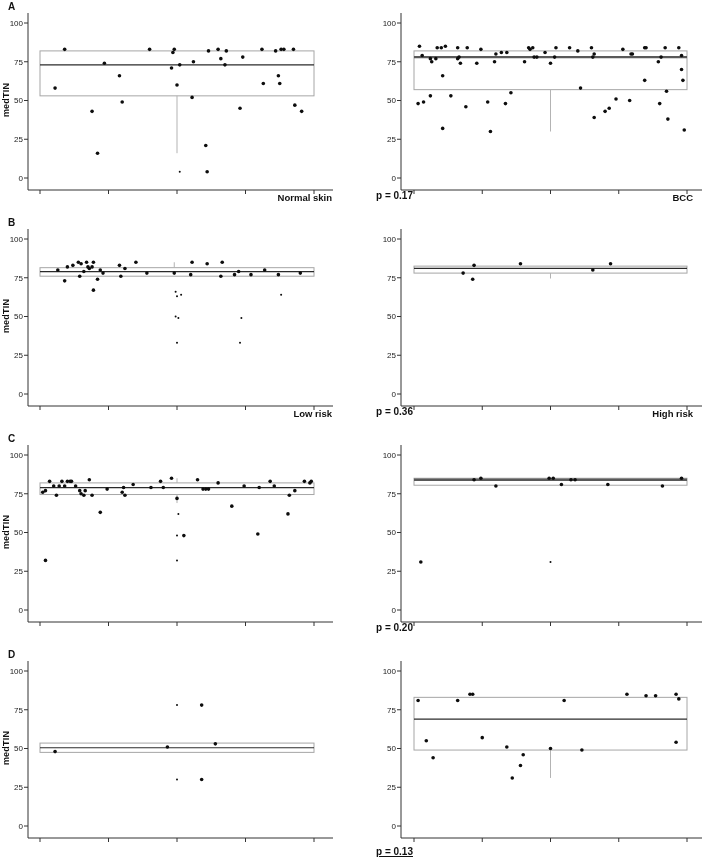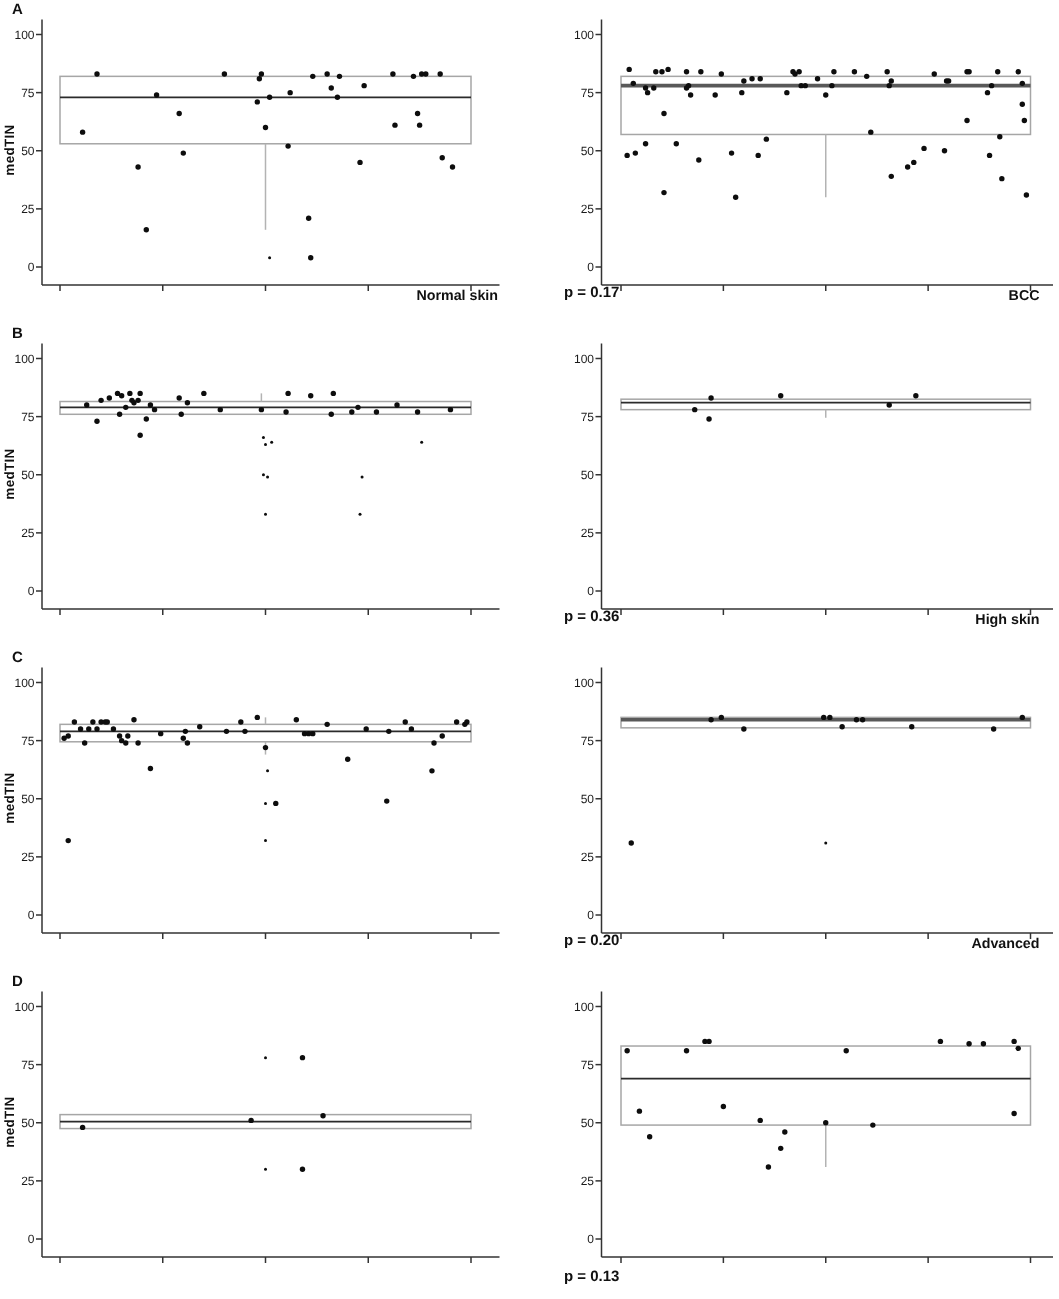--- a/index.html
+++ b/index.html
@@ -14,21 +14,21 @@
   .ylabel{position:absolute;left:-1px;top:22px;height:156px;width:14px;display:flex;align-items:center;justify-content:center;}
   .ylabel span{transform:rotate(-90deg);font-weight:700;font-size:9px;letter-spacing:.2px;white-space:nowrap;color:#111;}
   svg.plot{position:absolute;top:0;display:block;}
   svg.plot[data-side="left"]{left:0;}
   svg.plot[data-side="right"]{left:340px;}
   .xlabel{position:absolute;top:192px;font-weight:700;font-size:9.5px;color:#111;text-align:right;}
   .xl-left{left:28px;width:304px;}
   .xl-right{left:401px;width:292px;}
   .plabel{position:absolute;left:341px;top:190px;width:52px;font-weight:700;font-size:10px;color:#111;white-space:nowrap;margin-left:35px;}
   .row.r3 .xlabel{top:200px;}
-  .row.r3 .plabel{top:198px;}
+  .row.r3 .plabel{top:198px;text-decoration:underline;}
 </style>
 </head>
 <body>
 
 <div class="figure">
 
   <div class="row r0">
     <span class="letter">A</span>
     <div class="ylabel">
         <span>medTIN</span>
@@ -276,22 +276,23 @@
         <rect x="74" y="50.125" width="273" height="6.974999999999994" fill="none" stroke="#a6a6a6" stroke-width="1"></rect>
         <line x1="210.5" y1="57.099999999999994" x2="210.5" y2="62.52499999999999" stroke="#b3b3b3" stroke-width="1"></line>
         <line x1="74" y1="52.45" x2="347" y2="52.45" stroke="#2b2b2b" stroke-width="1.2"></line>
         <circle cx="123.14" cy="57.099999999999994" r="1.8" fill="#0d0d0d"></circle>
         <circle cx="134.06" cy="49.349999999999994" r="1.8" fill="#0d0d0d"></circle>
         <circle cx="132.695" cy="63.3" r="1.8" fill="#0d0d0d"></circle>
         <circle cx="180.47" cy="47.79999999999998" r="1.8" fill="#0d0d0d"></circle>
         <circle cx="252.815" cy="54" r="1.8" fill="#0d0d0d"></circle>
         <circle cx="270.56" cy="47.79999999999998" r="1.8" fill="#0d0d0d"></circle>
       </svg>
+    <div class="xlabel xl-left">Low risk</div>
     <div class="plabel">p = 0.36</div>
-    <div class="xlabel xl-right">High skin</div>
+    <div class="xlabel xl-right">High risk</div>
   </div>
 
   <div class="row r2">
     <span class="letter">C</span>
     <div class="ylabel">
         <span>medTIN</span>
       </div>
     <svg class="plot" data-side="left" viewBox="0 0 340 216" width="340" height="216">
         <line x1="28" y1="13" x2="28" y2="190" stroke="#333333" stroke-width="1"></line>
         <line x1="28" y1="190" x2="333" y2="190" stroke="#333333" stroke-width="1"></line>
@@ -394,21 +395,20 @@
         <circle cx="210.5" cy="129.95" r="1" fill="#0d0d0d"></circle>
         <circle cx="213.23" cy="46.25" r="1.8" fill="#0d0d0d"></circle>
         <circle cx="221.42000000000002" cy="52.45" r="1.8" fill="#0d0d0d"></circle>
         <circle cx="230.975" cy="47.79999999999998" r="1.8" fill="#0d0d0d"></circle>
         <circle cx="235.07" cy="47.79999999999998" r="1.8" fill="#0d0d0d"></circle>
         <circle cx="267.83" cy="52.45" r="1.8" fill="#0d0d0d"></circle>
         <circle cx="322.43" cy="54" r="1.8" fill="#0d0d0d"></circle>
         <circle cx="341.54" cy="46.25" r="1.8" fill="#0d0d0d"></circle>
       </svg>
     <div class="plabel">p = 0.20</div>
-    <div class="xlabel xl-right">Advanced</div>
   </div>
 
   <div class="row r3">
     <span class="letter">D</span>
     <div class="ylabel">
         <span>medTIN</span>
       </div>
     <svg class="plot" data-side="left" viewBox="0 0 340 216" width="340" height="216">
         <line x1="28" y1="13" x2="28" y2="190" stroke="#333333" stroke-width="1"></line>
         <line x1="28" y1="190" x2="333" y2="190" stroke="#333333" stroke-width="1"></line>

